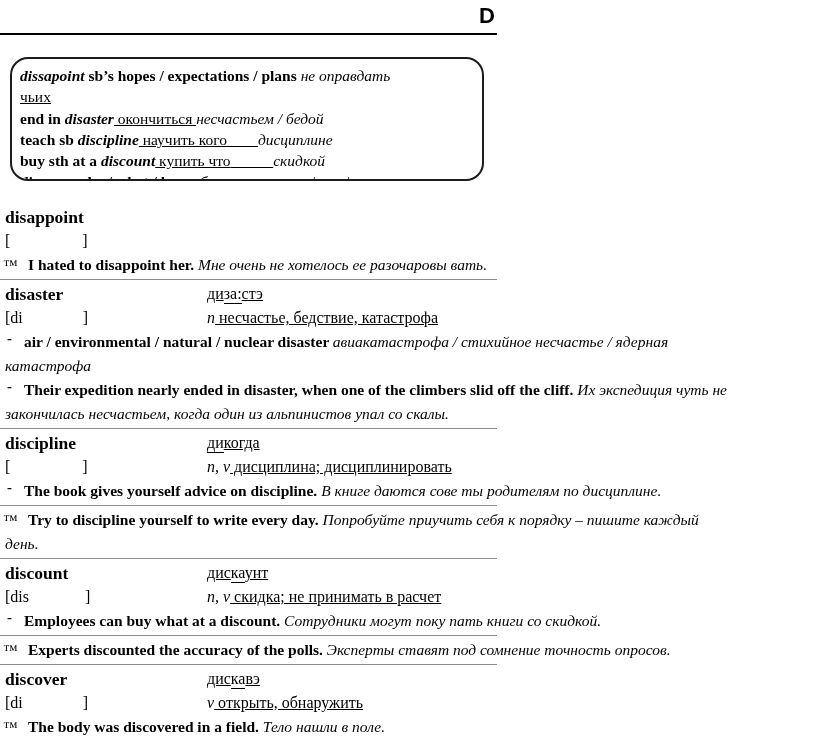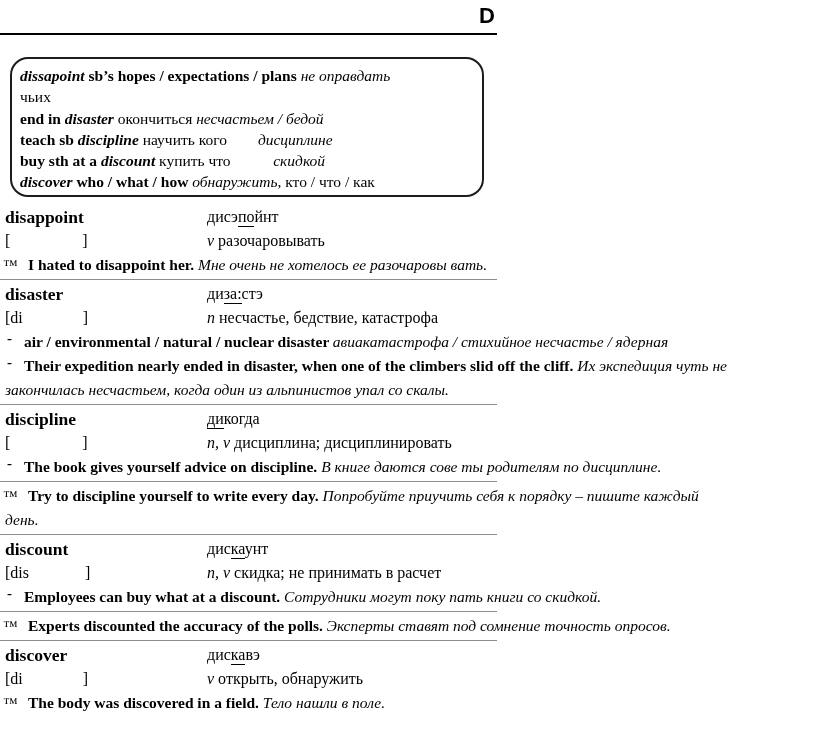--- a/index.html
+++ b/index.html
@@ -1,33 +1,33 @@
 <!DOCTYPE html>
 <html><head>
 <meta charset="utf-8">
 <style>
   *{margin:0;padding:0;box-sizing:border-box;}
   body{width:816px;height:742px;background:#ffffff;color:#000;font-family:"Liberation Serif",serif;overflow:hidden;}
   .page{position:relative;width:816px;height:742px;}
   .letter{position:absolute;left:479px;top:3px;font-family:"Liberation Sans",sans-serif;font-weight:bold;font-size:22px;}
   .header-rule{position:absolute;left:0;top:33px;width:497px;border-top:2px solid #000;}
-  .colloc-box{position:absolute;left:10px;top:57px;width:474px;height:140px;border:2px solid #1c1c1c;border-radius:18px;padding:6px 4px 0 8px;font-size:15.5px;line-height:21.3px;overflow:hidden;}
+  .colloc-box{position:absolute;left:10px;top:57px;width:474px;height:124px;border:2px solid #1c1c1c;border-radius:18px;padding:6px 4px 0 8px;font-size:15.5px;line-height:21.3px;overflow:hidden;}
   .box-line{white-space:nowrap;}
   .entries{position:absolute;left:0;top:205px;width:816px;}
   .row{display:grid;grid-template-columns:202px 1fr;padding-left:5px;line-height:24px;height:24px;white-space:nowrap;}
   .headword{font-weight:bold;font-size:17.5px;}
   .pron,.transcription,.pos{font-size:16px;}
   .example-line{position:relative;padding-left:5px;line-height:24px;height:24px;white-space:nowrap;overflow:hidden;font-size:15.5px;}
   .ex-dash .first{text-indent:19px;}
   .ex-tm .first{text-indent:23px;}
   .marker{position:absolute;text-indent:0;}
   .ex-dash .marker{left:7px;top:-4px;font-weight:bold;font-size:15px;}
   .ex-tm .marker{left:3px;top:0;font-size:15px;}
   .divider{width:497px;border-top:1px solid #8d8d8d;margin:2px 0;}
-  .s-r{font-style:normal;}
+  .s-r{font-style:normal;text-decoration:underline;}
   .s-b{font-weight:bold;}
   .s-i{font-style:italic;}
   .s-bi{font-weight:bold;font-style:italic;}
   .s-u{border-bottom:1.5px solid #000;padding-bottom:1px;}
 </style>
 </head>
 <body>
 
 <div class="page">
   <div class="letter">D</div>
@@ -36,40 +36,39 @@
       <div class="box-line"><span class="s-bi">dissapoint</span><span class="s-b"> sb’s hopes / expectations / plans </span><span class="s-i">не оправдать</span></div>
       <div class="box-line"><span class="s-r">чьих</span></div>
       <div class="box-line"><span class="s-b">end in </span><span class="s-bi">disaster</span><span class="s-r"> окончиться </span><span class="s-i">несчастьем / бедой</span></div>
       <div class="box-line"><span class="s-b">teach sb </span><span class="s-bi">discipline</span><span class="s-r"> научить кого</span><span class="s-r">&nbsp;&nbsp;&nbsp;&nbsp;&nbsp;&nbsp;&nbsp;&nbsp;</span><span class="s-i">дисциплине</span></div>
       <div class="box-line"><span class="s-b">buy sth at a </span><span class="s-bi">discount</span><span class="s-r"> купить что</span><span class="s-r">&nbsp;&nbsp;&nbsp;&nbsp;&nbsp;&nbsp;&nbsp;&nbsp;&nbsp;&nbsp;&nbsp;</span><span class="s-i">скидкой</span></div>
       <div class="box-line"><span class="s-bi">discover</span><span class="s-b"> who / what / how </span><span class="s-i">обнаружить</span><span class="s-r">, кто / что / как</span></div>
     </div>
   <div class="entries">
       <div class="row">
         <span class="headword">disappoint</span>
-        <span class="pron"><span class="s-r">дисэ</span><span class="s-u">по</span><span class="s-r">йнт</span></span>
       </div>
       <div class="row">
         <span class="transcription">[&nbsp;&nbsp;&nbsp;&nbsp;&nbsp;&nbsp;&nbsp;&nbsp;&nbsp;&nbsp;&nbsp;&nbsp;&nbsp;&nbsp;&nbsp;&nbsp;&nbsp;&nbsp;]</span>
-        <span class="pos"><span class="s-i">v</span><span class="s-r"> разочаровывать</span></span>
       </div>
       <div class="example ex-tm">
         <div class="example-line first"><span class="marker">™</span><span class="s-b">I hated to disappoint her. </span><span class="s-i">Мне очень не хотелось ее разочаровы вать.</span></div>
       </div>
       <div class="divider"></div>
       <div class="row">
         <span class="headword">disaster</span>
         <span class="pron"><span class="s-r">ди</span><span class="s-u">за:</span><span class="s-r">стэ</span></span>
       </div>
       <div class="row">
         <span class="transcription">[di&nbsp;&nbsp;&nbsp;&nbsp;&nbsp;&nbsp;&nbsp;&nbsp;&nbsp;&nbsp;&nbsp;&nbsp;&nbsp;&nbsp;&nbsp;]</span>
         <span class="pos"><span class="s-i">n</span><span class="s-r"> несчастье, бедствие, катастрофа</span></span>
       </div>
       <div class="example ex-dash">
         <div class="example-line first"><span class="marker">-</span><span class="s-b">air / environmental / natural / nuclear disaster </span><span class="s-i">авиакатастрофа / стихийное несчастье / ядерная</span></div>
+        <div class="example-line"><span class="s-i">катастрофа</span></div>
       </div>
       <div class="example ex-dash">
         <div class="example-line first"><span class="marker">-</span><span class="s-b">Their expedition nearly ended in disaster, when one of the climbers slid off the cliff. </span><span class="s-i">Их экспедиция чуть не</span></div>
         <div class="example-line"><span class="s-i">закончилась несчастьем, когда один из альпинистов упал со скалы.</span></div>
       </div>
       <div class="divider"></div>
       <div class="row">
         <span class="headword">discipline</span>
         <span class="pron"><span class="s-u">ди</span><span class="s-r">когда</span></span>
       </div>

